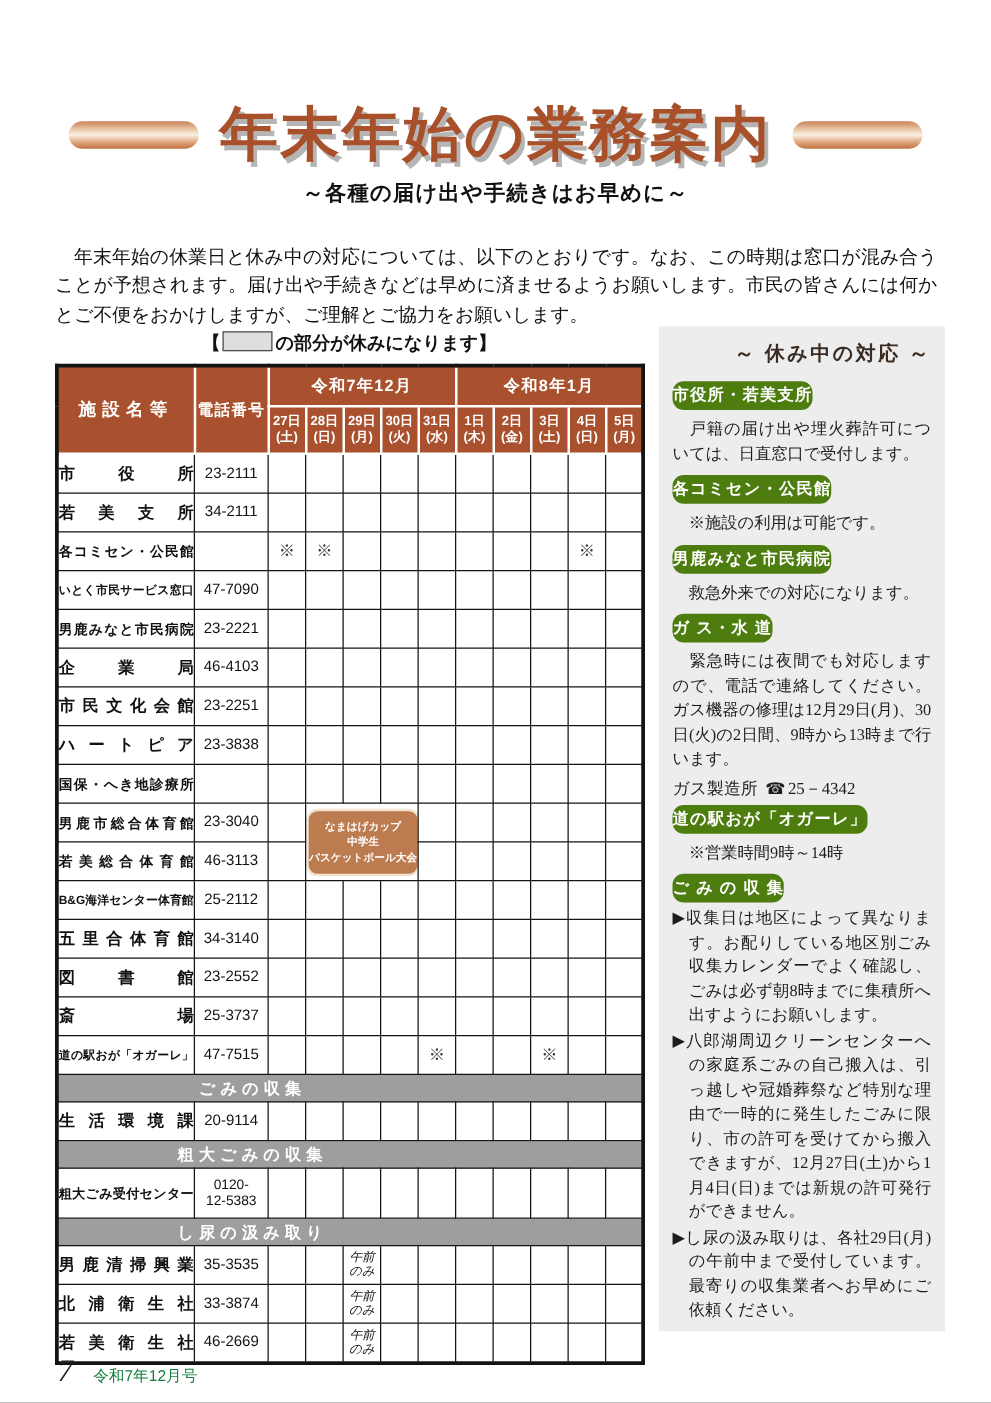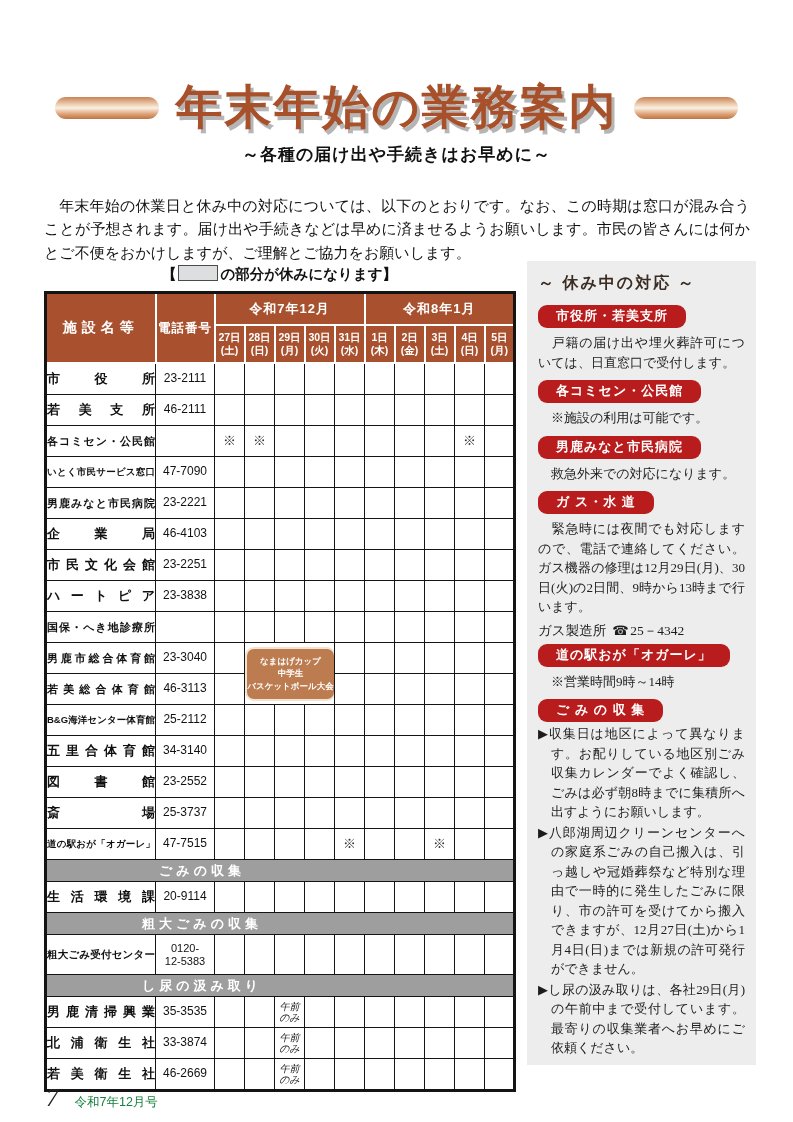--- a/index.html
+++ b/index.html
@@ -46,24 +46,24 @@
   tr.bar td{background:#9f9e9e;height:21px;border:1px solid #141414;}
   .bar-label{width:310px;text-align:center;color:#fff;font-weight:bold;font-size:13px;letter-spacing:4px;}
   td.badge-cell{vertical-align:middle;}
   .event-badge{margin:3px auto;width:87px;height:50px;background:#bc7c50;border:2px solid #f3e4d2;
         border-radius:9px;color:#fff;font-weight:bold;font-size:8.5px;line-height:1.45;
         display:flex;flex-direction:column;align-items:center;justify-content:center;white-space:nowrap;}
 
   
   .sidebar{position:absolute;left:527px;top:261px;width:229px;height:804px;background:#ededed;
         box-sizing:border-box;padding:10px 11px 8px;}
-  .sidebar-title{text-align:left;font-size:16px;font-weight:bold;letter-spacing:2px;color:#3a2c22;
+  .sidebar-title{text-align:right;font-size:16px;font-weight:bold;letter-spacing:2px;color:#3a2c22;
         margin:2px 0 8px;}
-  .badge{display:inline-block;background:#b91c1c;color:#fff;font-weight:bold;font-size:13px;
-        padding:2px 18px 3px;border-radius:9px;letter-spacing:1px;margin:3px 0 2px;}
+  .badge{display:inline-block;background:#4d7c0f;color:#fff;font-weight:bold;font-size:13px;
+        padding:2px 0 3px;border-radius:9px;letter-spacing:1px;margin:3px 0 2px;}
   .sec p{font-family:"Liberation Serif","DejaVu Serif",serif;font-size:13px;line-height:1.5;
         margin:3px 0 5px;color:#1c1c1c;text-align:justify;}
   .sec p.bullet{text-indent:-13px;padding-left:13px;margin:0 0 1px;}
   .phone-line{font-family:"Liberation Serif","DejaVu Serif",serif;font-size:13.5px;color:#1c1c1c;
         margin:1px 0;}
   .tel-icon{font-family:"DejaVu Sans",sans-serif;font-size:13px;margin:0 2px 0 6px;}
 
   
   .footer{position:absolute;left:46px;top:1084px;display:flex;align-items:baseline;gap:16px;}
   .footer .pg{font-family:"Liberation Serif","DejaVu Serif",serif;font-style:italic;
@@ -144,21 +144,21 @@
           <td class="closed"></td>
           <td class="closed"></td>
           <td class="closed"></td>
           <td class="closed"></td>
           <td class="closed"></td>
           <td class="closed"></td>
           <td></td>
         </tr>
         <tr>
           <td class="name n6">若美支所</td>
-          <td class="phone">46-2111</td>
+          <td class="phone">34-2111</td>
           <td class="closed"></td>
           <td class="closed"></td>
           <td class="closed"></td>
           <td class="closed"></td>
           <td class="closed"></td>
           <td class="closed"></td>
           <td class="closed"></td>
           <td class="closed"></td>
           <td class="closed"></td>
           <td></td>

